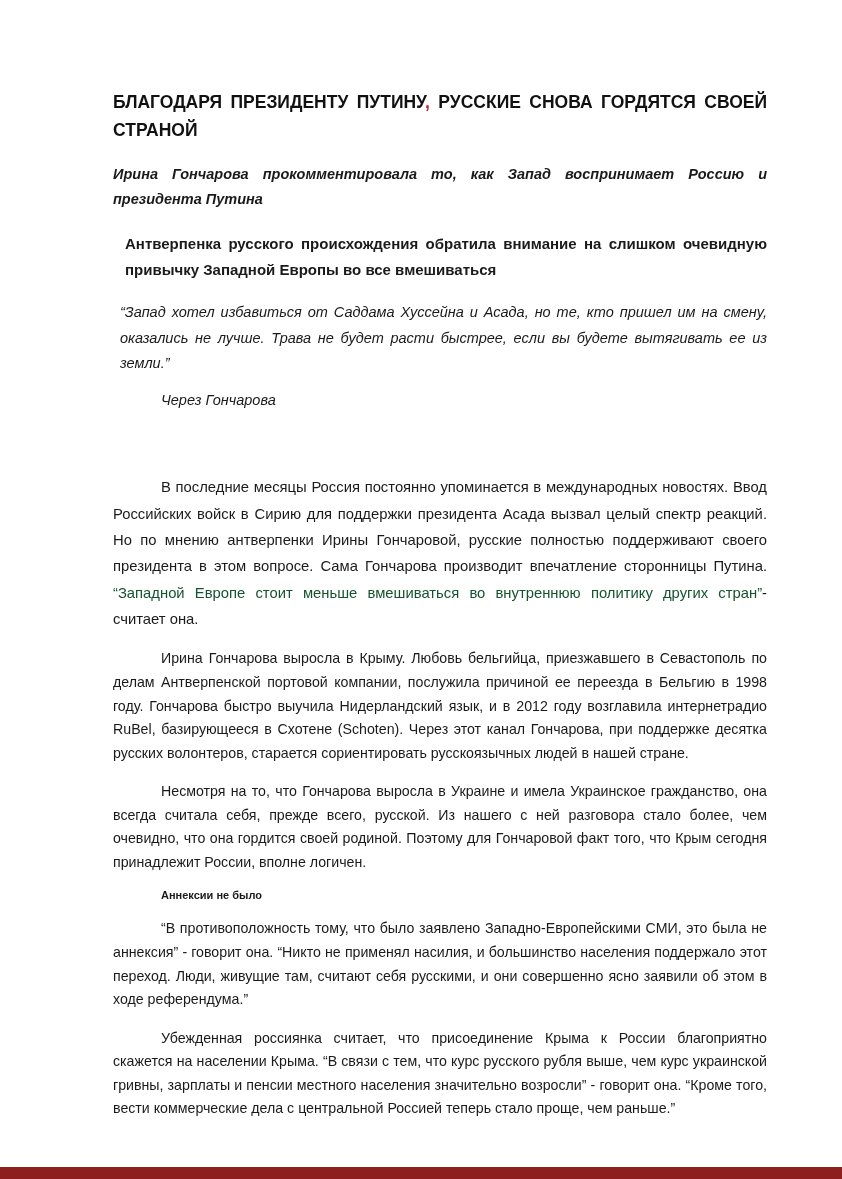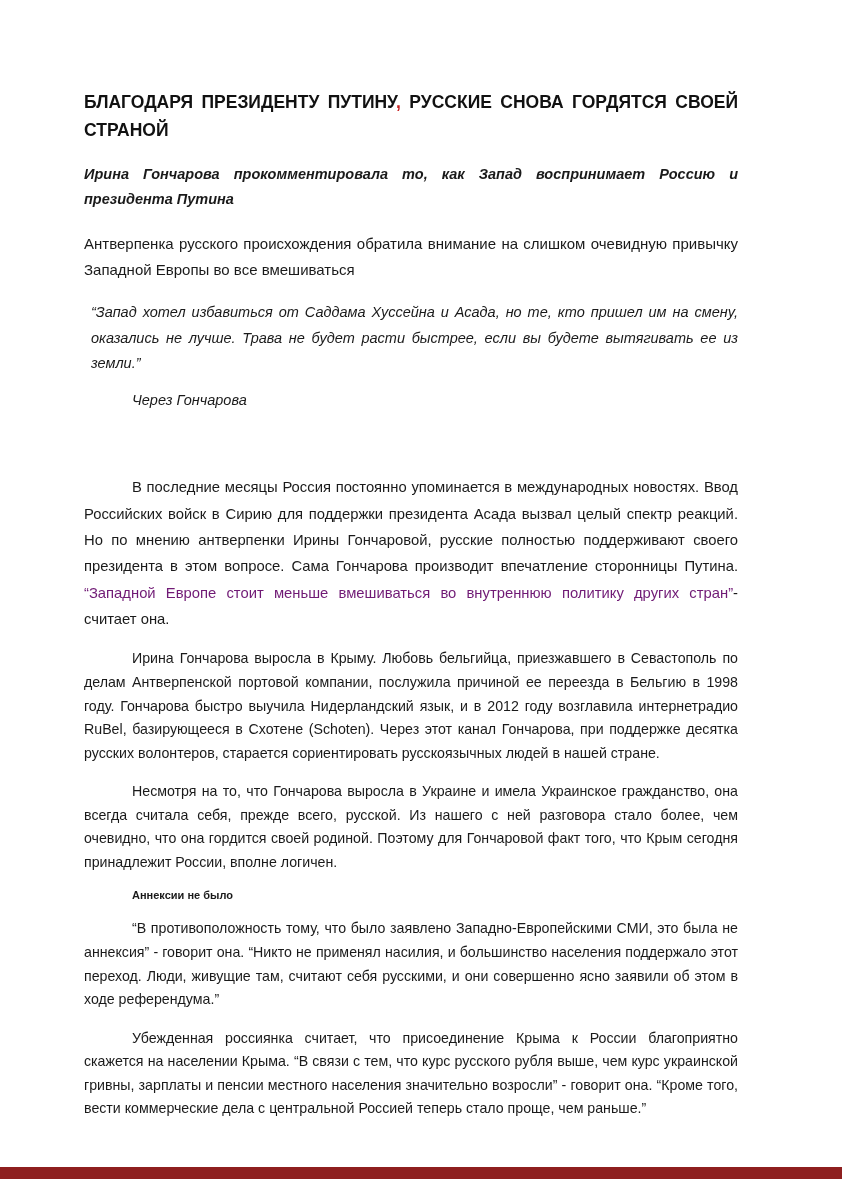--- a/index.html
+++ b/index.html
@@ -10,21 +10,21 @@
   body {
     width: 842px;
     height: 1179px;
     position: relative;
     font-family: "Liberation Sans", sans-serif;
     color: #1a1a1a;
     overflow: hidden;
   }
   .page {
     position: absolute;
-    left: 84px;
+    left: 113px;
     top: 88px;
     width: 654px;
   }
   .title {
     font-size: 17.5px;
     font-weight: bold;
     line-height: 1.6;
     text-align: justify;
     color: #111111;
     margin: 0 0 18px 0;
@@ -35,24 +35,24 @@
   .lede {
     font-size: 14.5px;
     font-weight: bold;
     font-style: italic;
     line-height: 1.7;
     text-align: justify;
     margin: 8px 0 20px 0;
   }
   .subhead {
     font-size: 15px;
-    font-weight: normal;
+    font-weight: bold;
     line-height: 1.7;
     text-align: justify;
-    margin: 0 0 18px 0;
+    margin: 0 0 18px 12px;
   }
   .pull-quote {
     font-size: 14.5px;
     font-style: italic;
     line-height: 1.75;
     text-align: justify;
     margin: 0 0 16px 7px;
   }
   .attribution {
     font-size: 14.5px;
@@ -65,21 +65,21 @@
     line-height: 1.78;
     text-align: justify;
     text-indent: 48px;
     margin: 0 0 15px 0;
   }
   .body-p.tight {
     font-size: 14.2px;
     line-height: 1.66;
   }
   .body-p .red {
-    color: #701a75;
+    color: #14532d;
   }
   .section-head {
     font-size: 11px;
     font-weight: bold;
     padding-left: 48px;
     margin: 0 0 16px 0;
   }
   .footer-bar {
     position: absolute;
     left: 0;

